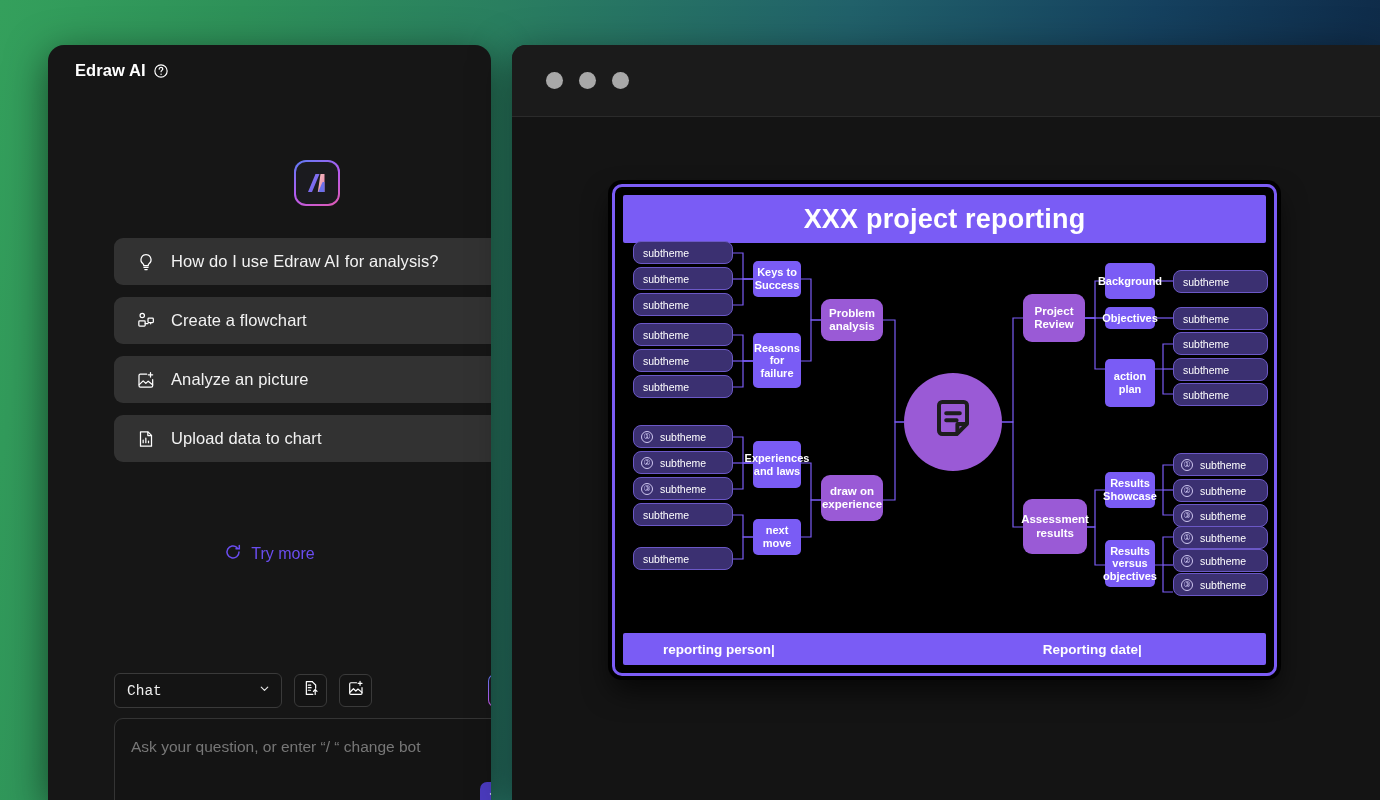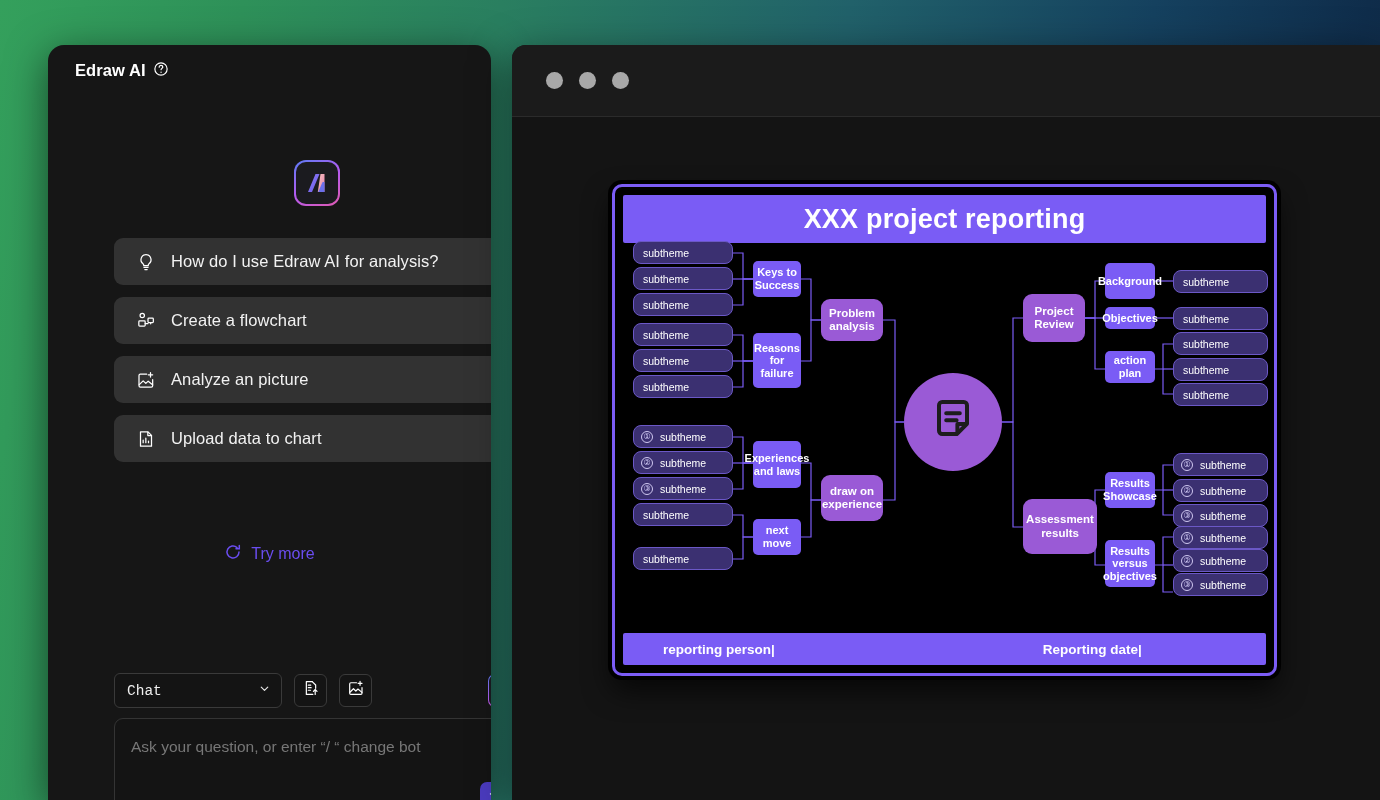--- a/index.html
+++ b/index.html
@@ -16,21 +16,21 @@
   #chat-panel {
     position: absolute;
     left: 48px; top: 45px;
     width: 443px; height: 755px;
     background: #161616;
     border-radius: 16px 16px 0 0;
     box-shadow: 0 10px 40px rgba(0,0,0,.55);
     overflow: hidden;
   }
   #chat-title-row {
-    display: flex; gap: 7px;
+    display: flex; align-items: center; gap: 7px;
     padding: 16px 0 0 27px;
   }
   #chat-title-row .title {
     color: #fff; font-size: 16.5px; font-weight: 700; letter-spacing: .1px;
   }
   .help-ic { width: 16px; height: 16px; display:block; }
 
   #brand-logo {
     position: absolute; left: 246px; top: 115px;
     width: 46px; height: 46px;
@@ -461,41 +461,41 @@
 
         <div class="node n-main" style="left:408px;top:107px;width:62px;height:48px">
             <span>Project Review</span>
           </div>
         <div class="node n-mid" style="left:490px;top:76px;width:50px;height:36px">
             <span>Background</span>
           </div>
         <div class="node n-mid" style="left:490px;top:120px;width:50px;height:22px">
             <span>Objectives</span>
           </div>
-        <div class="node n-mid" style="left:490px;top:164px;width:50px;height:32px">
+        <div class="node n-mid" style="left:490px;top:172px;width:50px;height:48px">
             <span>action plan</span>
           </div>
 
         <div class="node n-leaf" style="left:558px;top:83px;width:95px;height:23px">
             <span>subtheme</span>
           </div>
         <div class="node n-leaf" style="left:558px;top:120px;width:95px;height:23px">
             <span>subtheme</span>
           </div>
         <div class="node n-leaf" style="left:558px;top:145px;width:95px;height:23px">
             <span>subtheme</span>
           </div>
         <div class="node n-leaf" style="left:558px;top:171px;width:95px;height:23px">
             <span>subtheme</span>
           </div>
         <div class="node n-leaf" style="left:558px;top:196px;width:95px;height:23px">
             <span>subtheme</span>
           </div>
 
-        <div class="node n-main" style="left:408px;top:312px;width:74px;height:55px">
+        <div class="node n-main" style="left:408px;top:312px;width:64px;height:55px">
             <span>Assessment results</span>
           </div>
         <div class="node n-mid" style="left:490px;top:285px;width:50px;height:36px">
             <span>Results Showcase</span>
           </div>
         <div class="node n-mid" style="left:490px;top:353px;width:50px;height:47px">
             <span>Results versus objectives</span>
           </div>
 
         <div class="node n-leaf numbered" style="left:558px;top:266px;width:95px;height:23px">

